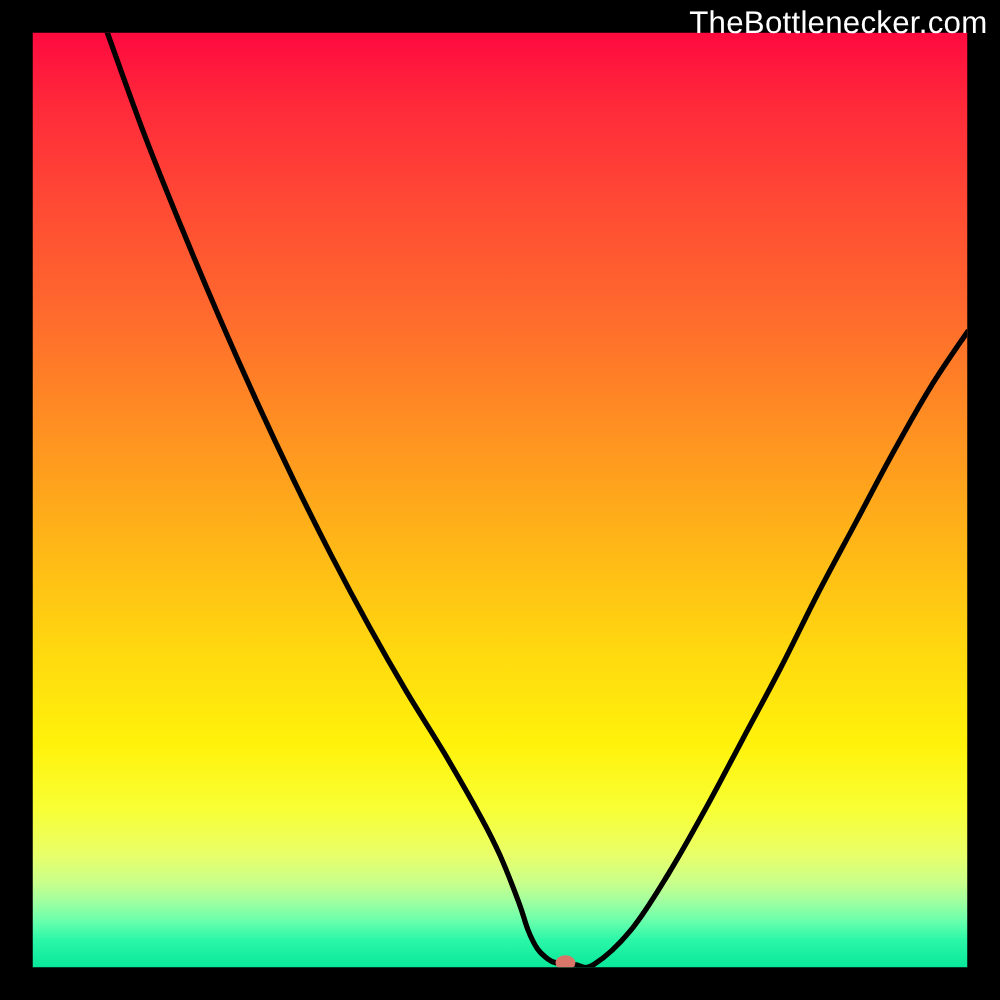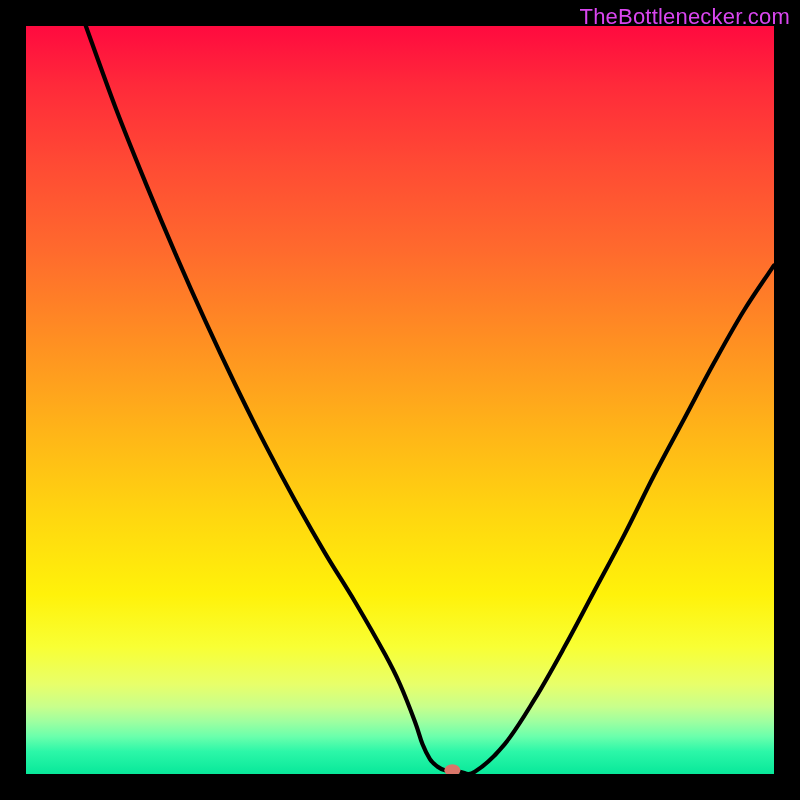--- a/index.html
+++ b/index.html
@@ -14,22 +14,22 @@
   .frame {
     position: relative;
     width: 800px;
     height: 800px;
     background: #000;
   }
   .attribution {
     position: absolute;
     top: 4px;
     right: 10px;
-    color: #d946ef;
-    font-size: 22px;
+    color: #ffffff;
+    font-size: 25px;
     letter-spacing: 0.2px;
     z-index: 10;
     user-select: none;
   }
   .plot-area {
     position: absolute;
     left: 26px;
     top: 26px;
     width: 748px;
     height: 748px;

